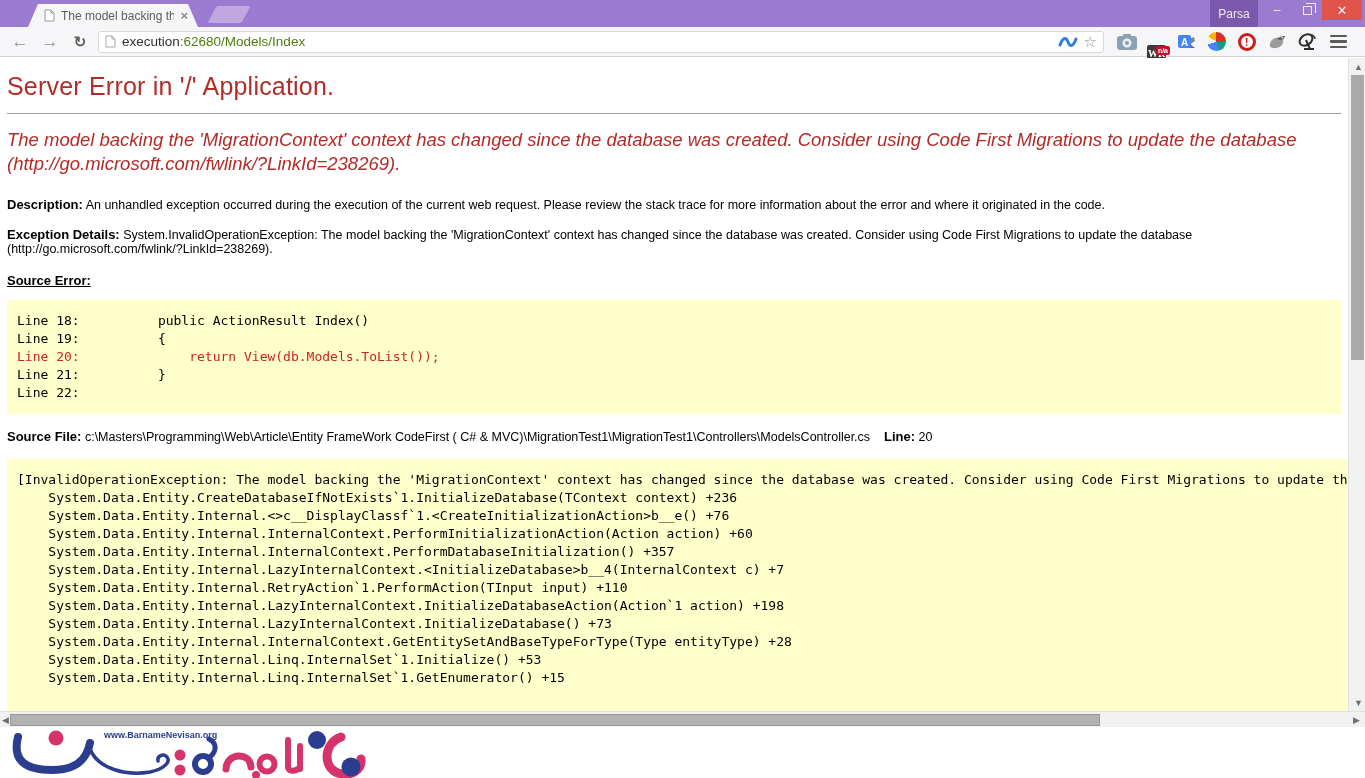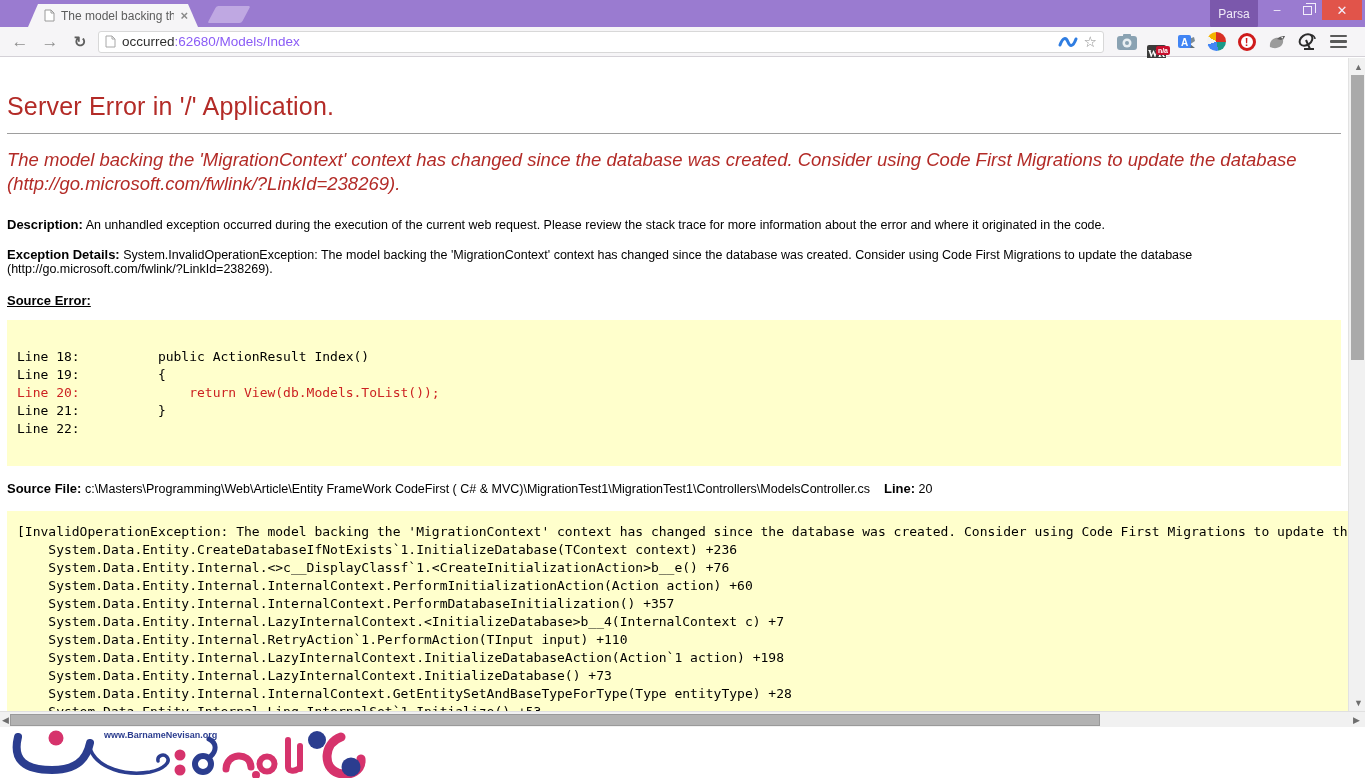--- a/index.html
+++ b/index.html
@@ -29,21 +29,21 @@
 
   .toolbar { position:absolute; top:27px; left:0; width:1365px; height:30px;
              background:#f6f5f7; border-bottom:1px solid #d4d1d7;
              display:flex; align-items:center; padding:0 8px; gap:6px; }
   .nav-ico { font-size:17px; color:#8f8f8f; width:24px; text-align:center; }
   .nav-ico.reload { font-size:15px; color:#5f5f5f; font-weight:bold; }
   .addressbar { width:1006px; height:22px; background:#fff; border:1px solid #d8d8d8;
                 border-radius:3px; display:flex; align-items:center; padding:0 6px; gap:6px; }
   .url-text { flex:1; font-size:13.5px; white-space:nowrap; overflow:hidden; }
   .url-host { color:#2f2f2f; }
-  .url-rest { color:#8b5cf6; }
+  .url-rest { color:#4d7c0f; }
   .doc-ico svg, .ab-ico svg { display:block; }
   .star { color:#8d8d8d; font-size:15px; }
   .ext-row { display:flex; align-items:center; gap:9px; margin-left:6px; }
   .ext { width:21px; height:21px; display:flex; align-items:center; justify-content:center; position:relative; }
   .wr-badge { width:19px; height:17px; background:#3b3b3b; border-radius:2px; color:#fff;
               font-size:10px; font-weight:bold; display:flex; align-items:center; justify-content:center;
               font-family:"Liberation Serif", serif;margin-top:23px; }
   .na-badge { position:absolute; right:-3px; bottom:-3px; background:#c8102e; color:#fff;
               font-size:7px; font-weight:bold; padding:0 2px; border-radius:2px; line-height:9px; }
   .pie { width:19px; height:19px; border-radius:50%;
@@ -51,28 +51,28 @@
   .warn-circle { width:18px; height:18px; border-radius:50%; border:3px solid #cf1b1b;
                  color:#cf1b1b; font-weight:bold; font-size:11px; display:flex;
                  align-items:center; justify-content:center; background:#fff; }
   .hamburger { display:flex; flex-direction:column; gap:3px; margin-left:4px; }
   .hamburger span { width:17px; height:2.5px; background:#5a5a5a; border-radius:1px; }
 
   
   .page-viewport { position:absolute; top:58px; left:0; width:1348px; height:653px;
                    background:#fff; overflow:hidden; }
   .page-content { padding:14px 0 0 7px; }
-  h1.err-title { font-size:25px; font-weight:normal; color:#b32b27; margin-bottom:12px; letter-spacing:.2px;margin-top:20px; }
+  h1.err-title { font-size:25px; font-weight:normal; color:#b32b27; margin-bottom:12px; letter-spacing:.2px; }
   .rule { border:none; border-top:1px solid #9e9e9e; margin:0 7px 14px 0; }
   h2.err-sub { font-size:18.5px; font-weight:normal; font-style:italic; color:#b32b27;
                line-height:1.32; margin:12px 0 20px; }
   .meta { font-size:12.5px; color:#000; margin:15px 0; }
   .meta b { font-size:13px; }
   .sect-label { font-size:13px; font-weight:bold; margin:17px 0 12px;text-decoration:underline; }
-  .code-box { background:#ffffcc; margin:10px 7px 14px 0; padding:28px 10px; }
+  .code-box { background:#ffffcc; margin:10px 7px 14px 0; padding:12px 10px; }
   .code-box pre, .stack-box pre {
       font-family:"DejaVu Sans Mono","Liberation Mono",monospace;
       font-size:13px; line-height:18px; color:#000; white-space:pre; overflow:hidden; }
   .hl-line { color:#cc2222; }
   .stack-box { background:#ffffcc; margin:12px 0 0 0; padding:12px 0 0 10px; height:400px; }
 
   
   .v-scrollbar { position:absolute; top:58px; left:1348px; width:17px; height:653px;
                  background:#f1f1f1; border-left:1px solid #e2e2e2; }
   .v-thumb { position:absolute; top:17px; left:2px; width:13px; height:285px; background:#aaa; }
@@ -116,21 +116,21 @@
   <span class="nav-ico">←</span>
   <span class="nav-ico">→</span>
   <span class="nav-ico reload">↻</span>
   <div class="addressbar">
     <span class="doc-ico">
       <svg width="11" height="13" viewBox="0 0 11 13">
           <path d="M1 1 h6 l3 3 v8 h-9 z" fill="#fff" stroke="#a8a8a8"></path>
           <path d="M7 1 v3 h3" fill="none" stroke="#a8a8a8"></path>
         </svg>
     </span>
-    <span class="url-text"><span class="url-host">occurred</span><span class="url-rest">:62680/Models/Index</span></span>
+    <span class="url-text"><span class="url-host">execution</span><span class="url-rest">:62680/Models/Index</span></span>
     <span class="ab-ico">
       <svg width="20" height="12" viewBox="0 0 20 12">
           <path d="M2 9 C5 1 8 1 10 6 C12 11 15 11 18 3" fill="none" stroke="#2f7de1" stroke-width="3" stroke-linecap="round"></path>
         </svg>
     </span>
     <span class="star">☆</span>
   </div>
   <div class="ext-row">
     <div class="ext">
       <svg width="20" height="16" viewBox="0 0 20 16">

